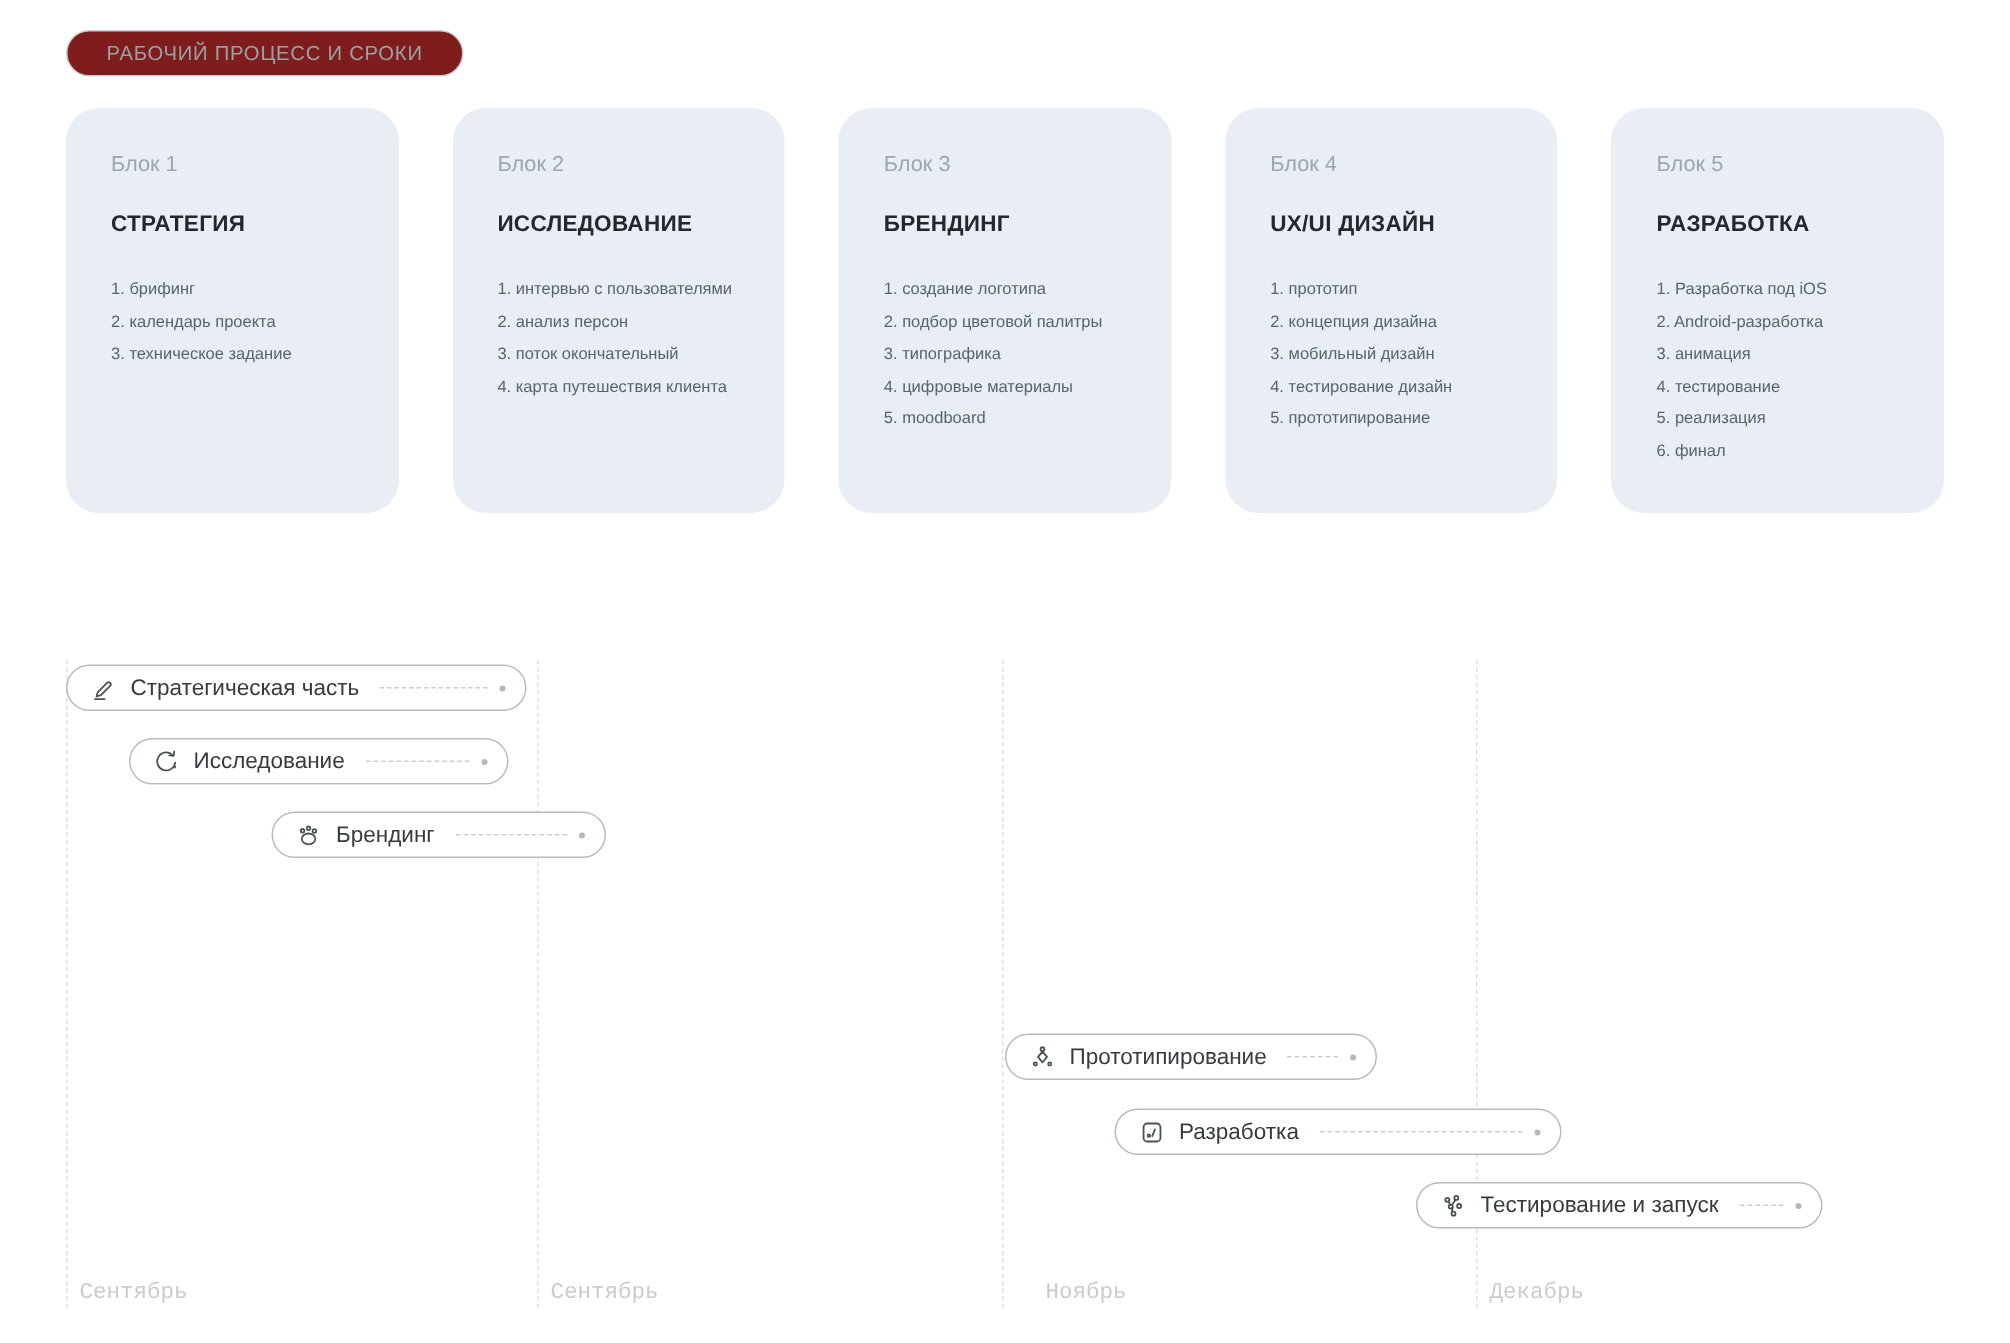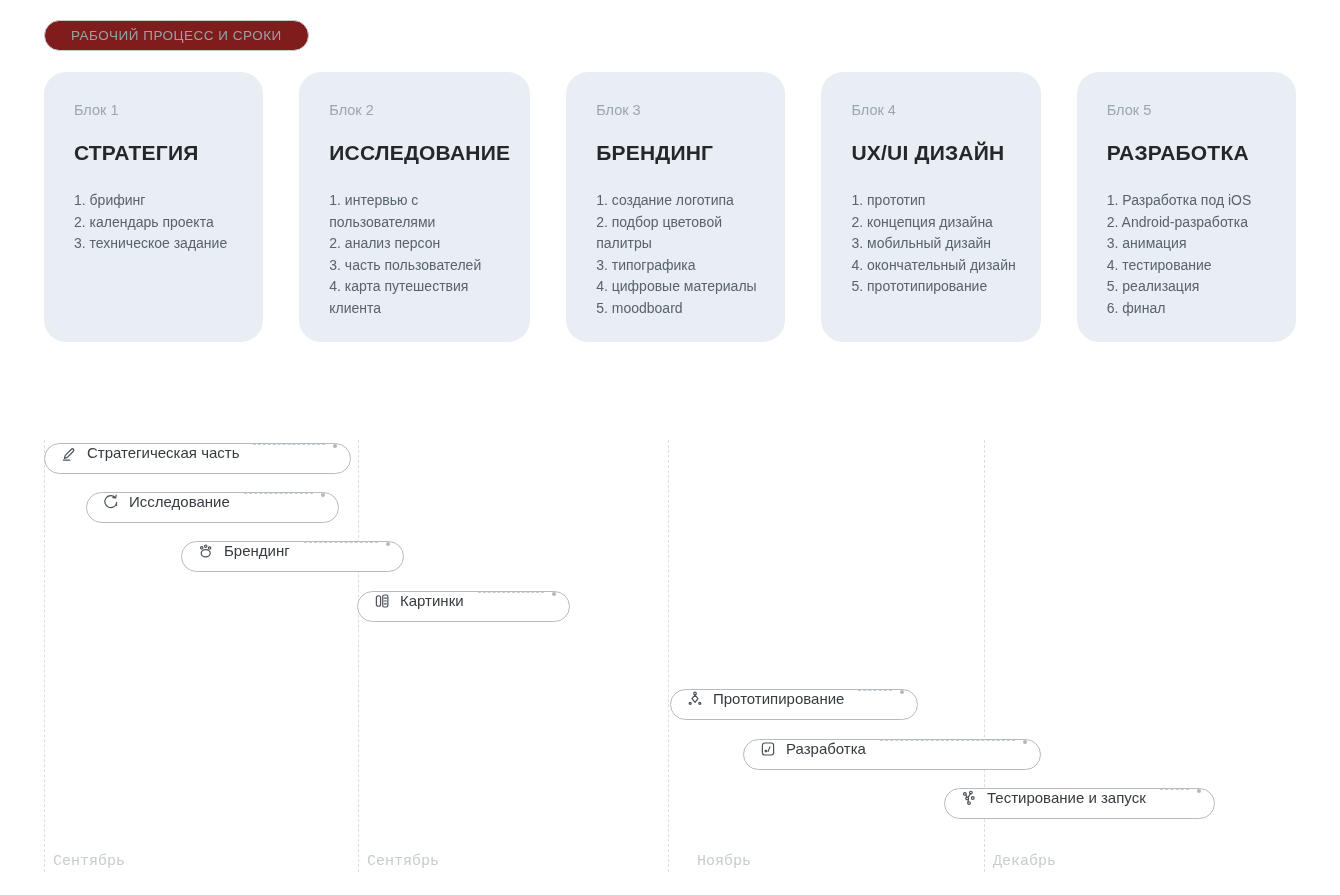--- a/index.html
+++ b/index.html
@@ -16,34 +16,34 @@
   }
   .badge span { font-size:13.5px; color:#9aa0a6; letter-spacing:.5px; }
 
   
   .cards { display:flex; gap:36px; margin:21px 44px 0 44px; }
   .card {
     flex:1; height:270px; background:#e8eef4; border-radius:22px;
     padding:30px 20px 0 30px;
   }
   .card-tag { font-size:14.5px; color:#9aa6b1; }
-  .card-title { margin-top:23px; font-size:21px; font-weight:bold; color:#24272b; letter-spacing:.2px; }
+  .card-title { margin-top:23px; font-size:15px; font-weight:bold; color:#24272b; letter-spacing:.2px; }
   .card-list { margin-top:25px; list-style:none; counter-reset:li; }
-  .card-list li { counter-increment:li; font-size:14px; color:#59636c; line-height:21.5px; }
+  .card-list li { counter-increment:li; font-size:11px; color:#59636c; line-height:21.5px; }
   .card-list li::before { content: counter(li) ". "; }
 
   
   .timeline { position:relative; margin-top:98px; height:455px; }
   .gridline { position:absolute; top:0; height:432px; width:0; border-left:1px dashed #dcdfe2; }
   .month { position:absolute; top:413px; font-size:15px; color:#c7ccd1;font-family:Liberation Mono, monospace; }
 
   .pill {
     position:absolute; height:31px; background:#ffffff;
     border:1px solid #b6bbc0; border-radius:17px;
-    display:flex; padding:0 13px 0 15px;
+    display:flex; align-items:center; padding:0 13px 0 15px;
   }
   .pill-icon { width:18px; height:18px; color:#4a5157; margin-right:9px; flex:none; }
   .pill-icon svg { width:100%; height:100%; display:block; fill:none; stroke:currentColor; stroke-width:1.6; stroke-linecap:round; stroke-linejoin:round; }
   .pill-label { font-size:15px; color:#363b40; white-space:nowrap; }
   .pill-dash { flex:1; min-width:16px; margin:0 8px 0 14px; border-top:1.5px dashed #c8cdd2; }
   .pill-dot { flex:none; width:4px; height:4px; border-radius:50%; background:#b2b8bd; }
 </style>
 </head>
 <body>
 
@@ -65,21 +65,21 @@
         <li>техническое задание</li>
       </ol>
   </section>
 
   <section class="card">
     <div class="card-tag">Блок 2</div>
     <h2 class="card-title">ИССЛЕДОВАНИЕ</h2>
     <ol class="card-list">
         <li>интервью с пользователями</li>
         <li>анализ персон</li>
-        <li>часть пользователей</li>
+        <li>поток окончательный</li>
         <li>карта путешествия клиента</li>
       </ol>
   </section>
 
   <section class="card">
     <div class="card-tag">Блок 3</div>
     <h2 class="card-title">БРЕНДИНГ</h2>
     <ol class="card-list">
         <li>создание логотипа</li>
         <li>подбор цветовой палитры</li>
@@ -89,21 +89,21 @@
       </ol>
   </section>
 
   <section class="card">
     <div class="card-tag">Блок 4</div>
     <h2 class="card-title">UX/UI ДИЗАЙН</h2>
     <ol class="card-list">
         <li>прототип</li>
         <li>концепция дизайна</li>
         <li>мобильный дизайн</li>
-        <li>окончательный дизайн</li>
+        <li>тестирование дизайн</li>
         <li>прототипирование</li>
       </ol>
   </section>
 
   <section class="card">
     <div class="card-tag">Блок 5</div>
     <h2 class="card-title">РАЗРАБОТКА</h2>
     <ol class="card-list">
         <li>Разработка под iOS</li>
         <li>Android-разработка</li>
@@ -157,34 +157,20 @@
           <circle cx="6.3" cy="7.8" r="1.6"></circle>
           <circle cx="11.6" cy="5.6" r="1.6"></circle>
           <circle cx="16.8" cy="8" r="1.6"></circle>
         </svg>
       </span>
     <span class="pill-label">Брендинг</span>
     <span class="pill-dash"></span>
     <span class="pill-dot"></span>
   </div>
 
-  <div class="pill" style="left: 357px; top: 151px; width: 213px;">
-    <span class="pill-icon">
-        <svg viewBox="0 0 24 24">
-          <rect x="4.5" y="5" width="5.6" height="14" rx="2.8"></rect>
-          <rect x="13" y="4" width="6.8" height="16" rx="2"></rect>
-          <line x1="15" y1="8.2" x2="17.8" y2="8.2"></line>
-          <line x1="15" y1="12" x2="17.8" y2="12"></line>
-          <line x1="15" y1="15.8" x2="17.8" y2="15.8"></line>
-        </svg>
-      </span>
-    <span class="pill-label">Картинки</span>
-    <span class="pill-dash"></span>
-    <span class="pill-dot"></span>
-  </div>
 
 
   <div class="pill" style="left: 670px; top: 249px; width: 248px;">
     <span class="pill-icon">
         <svg viewBox="0 0 24 24">
           <circle cx="12" cy="4.6" r="1.7"></circle>
           <path d="M12 6.8l4 4.6-4 5-4-5z"></path>
           <circle cx="5.6" cy="17.8" r="1.4"></circle>
           <circle cx="18.4" cy="17.8" r="1.4"></circle>
         </svg>

